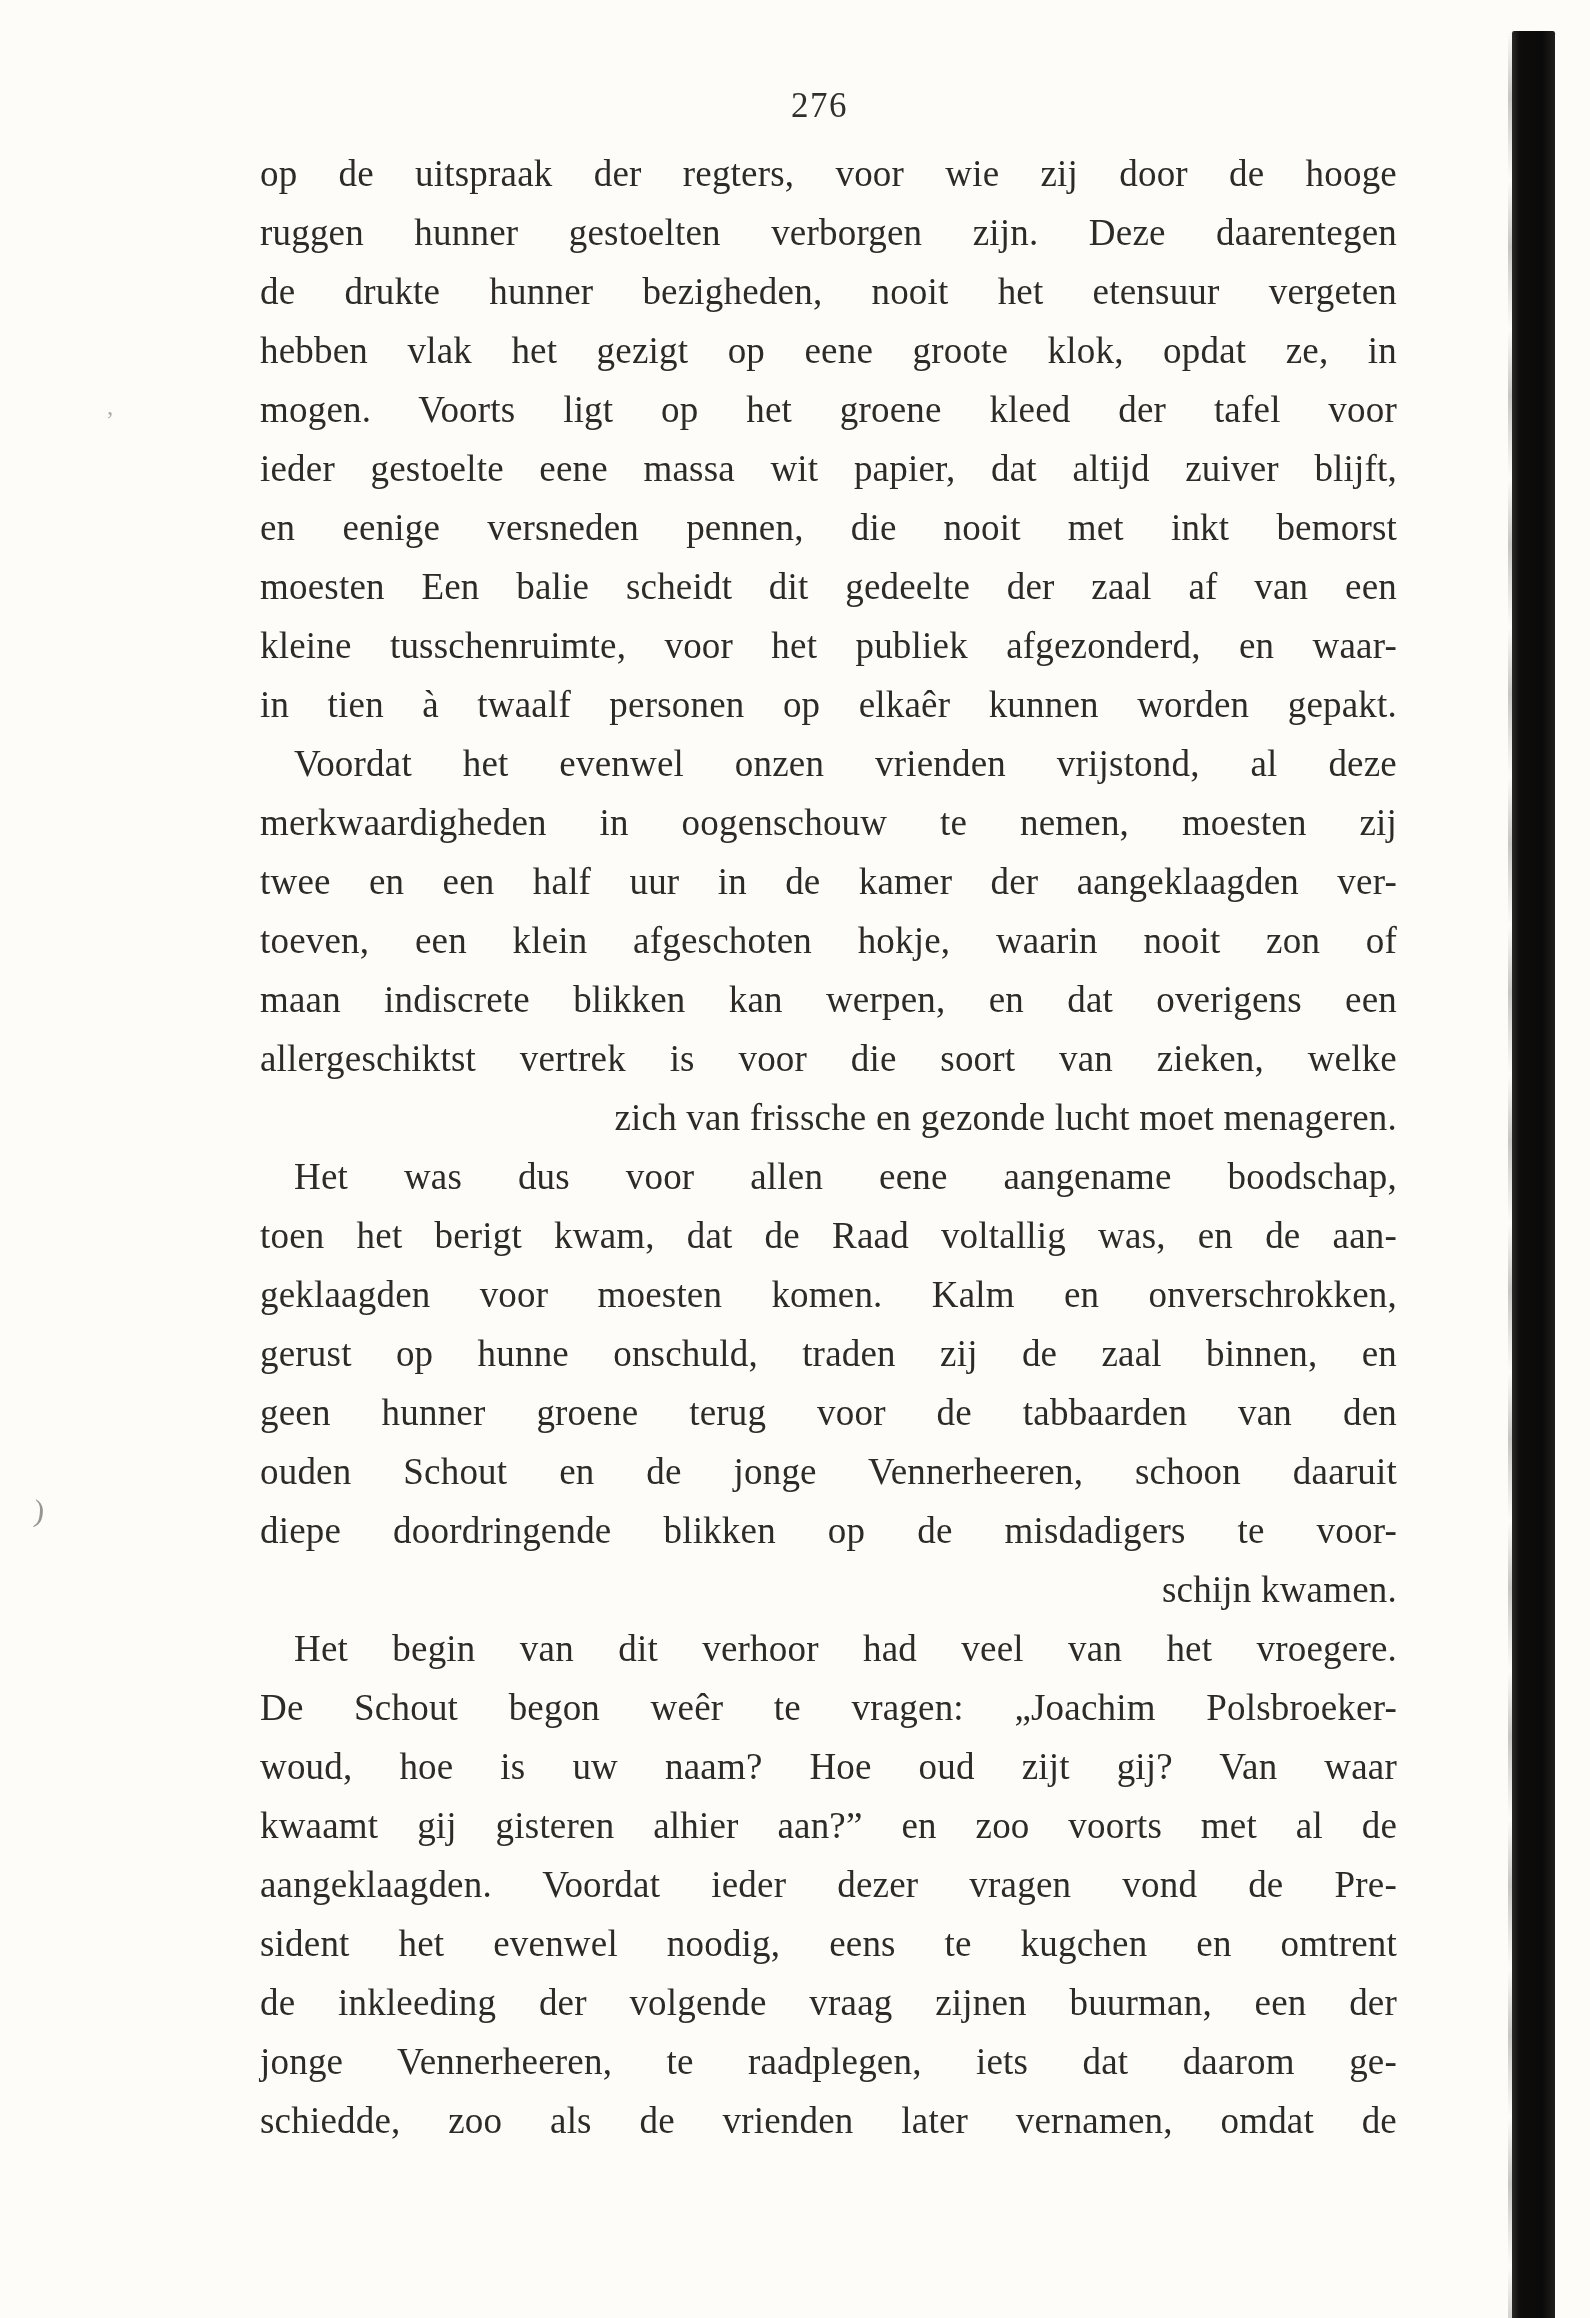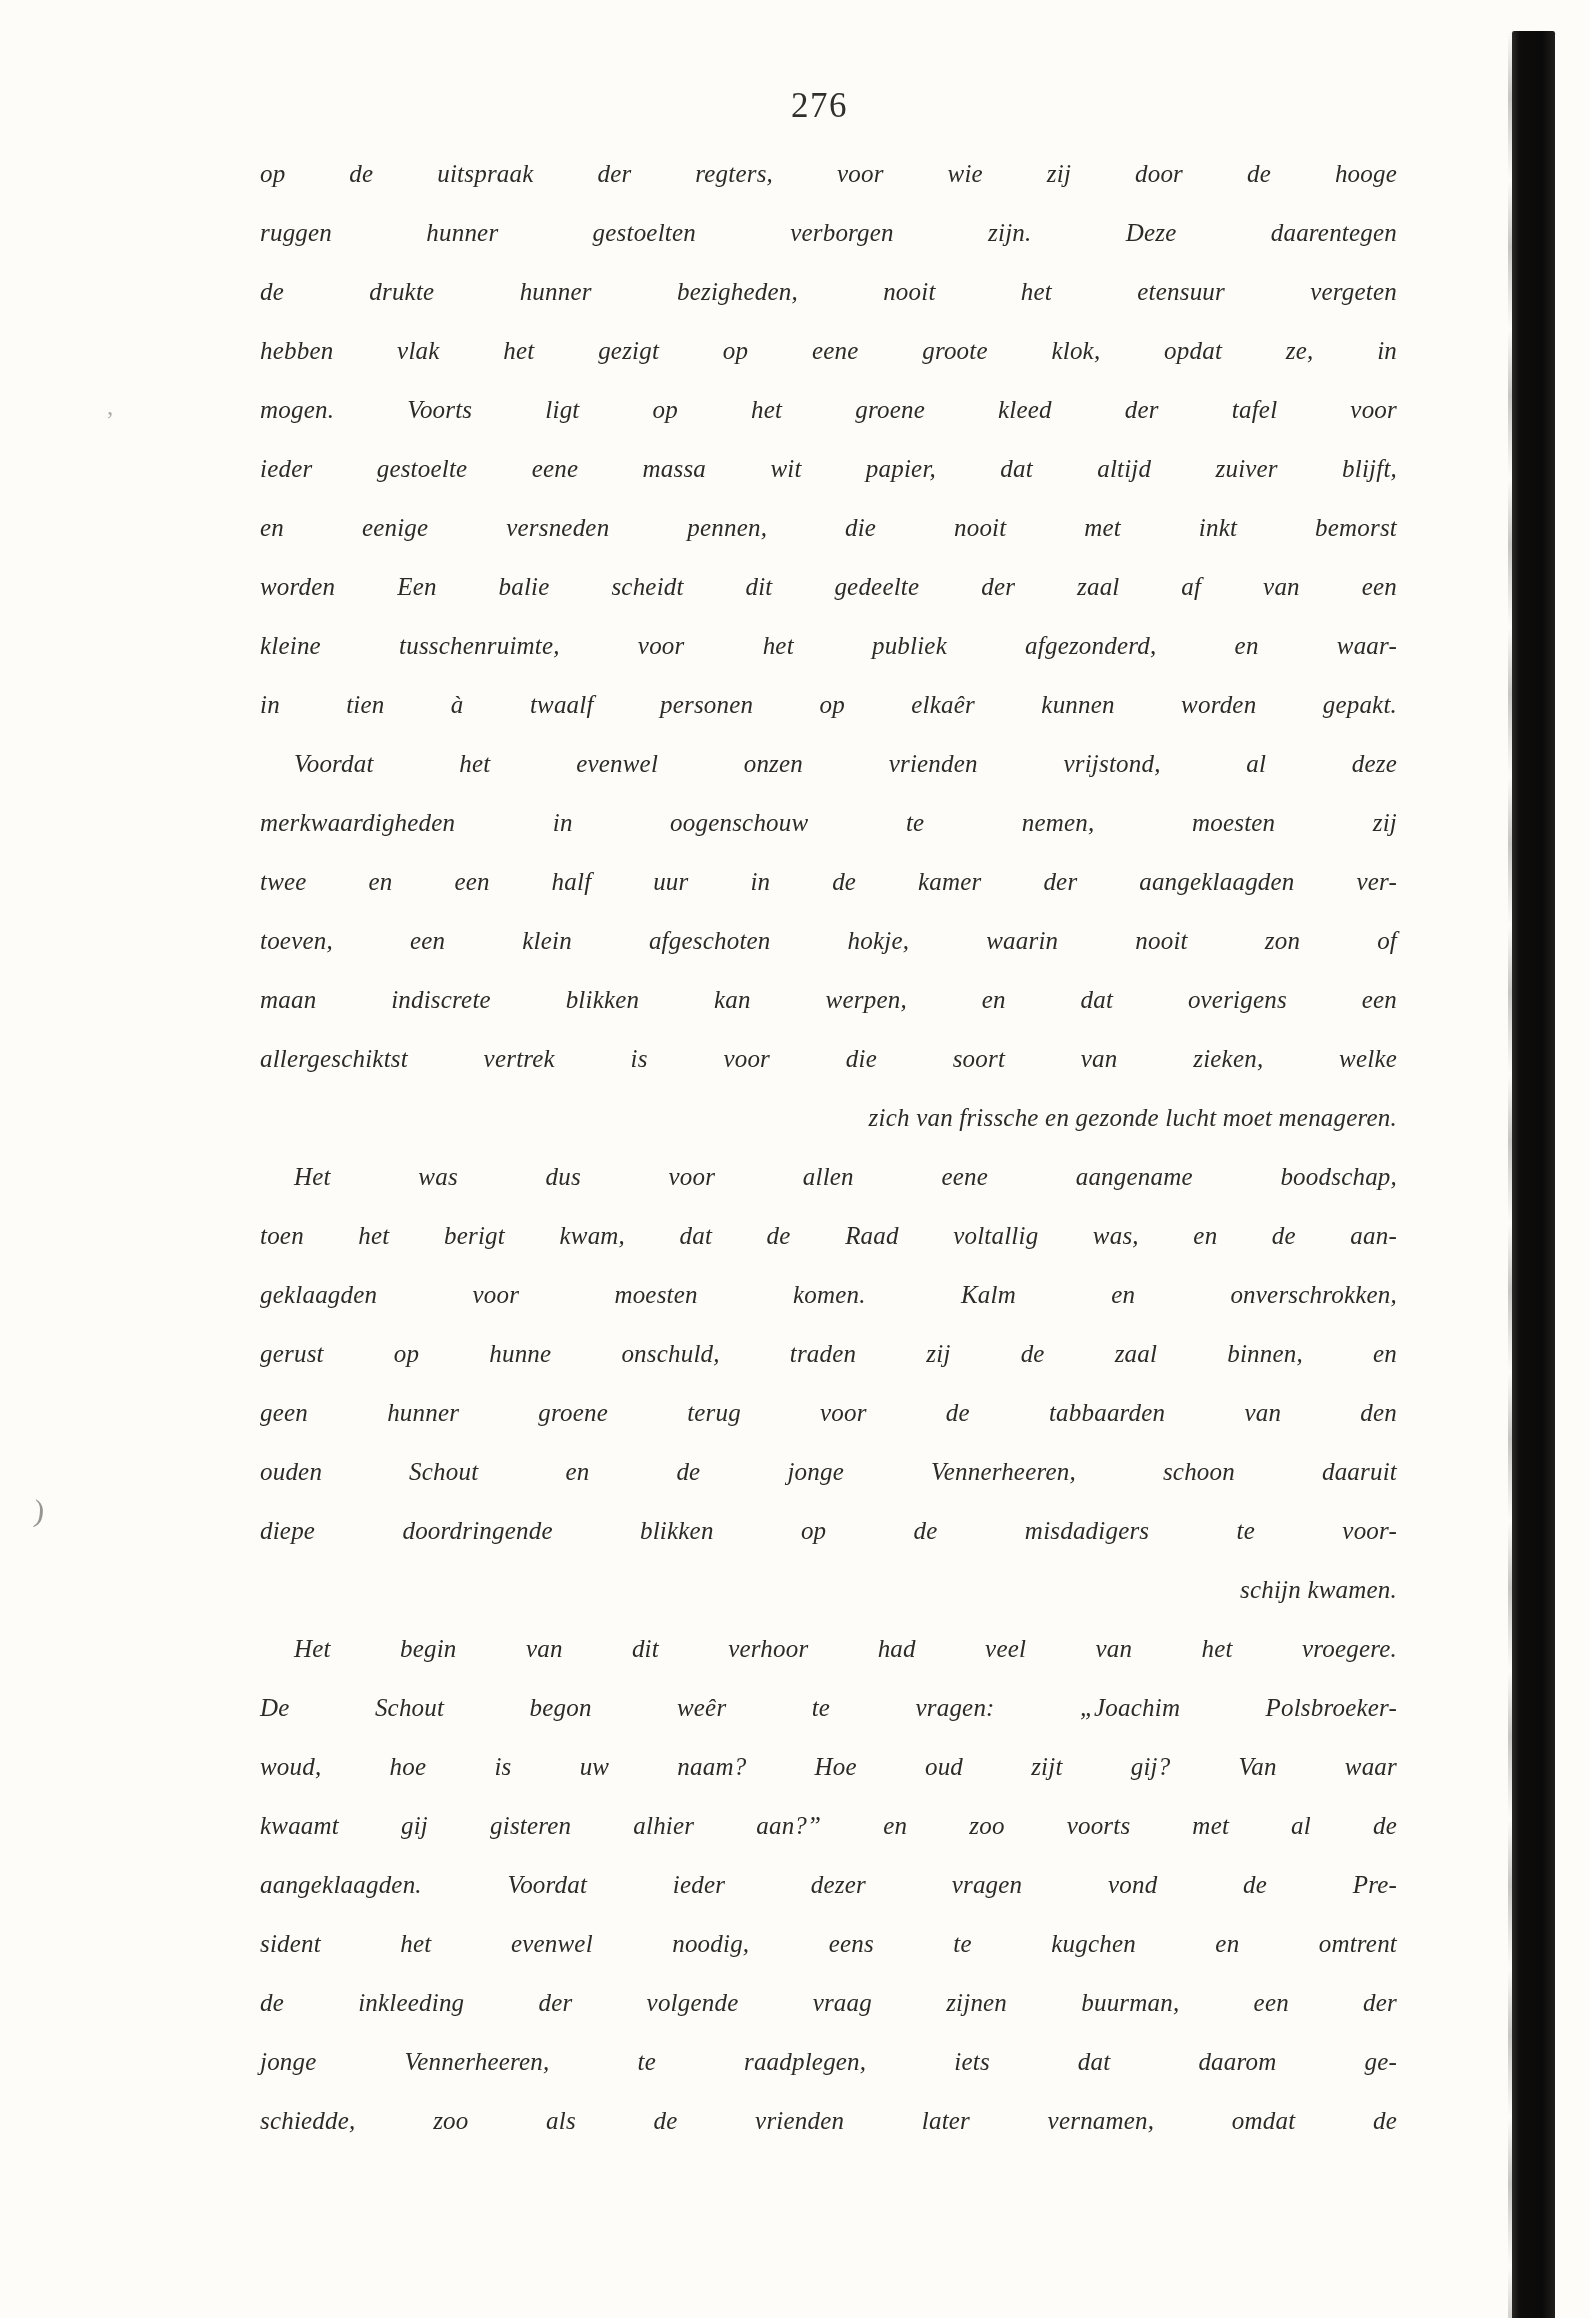--- a/index.html
+++ b/index.html
@@ -26,24 +26,23 @@
     font-size:35px;
     letter-spacing:1.5px;
     color:#332f2b;
     padding-left:28px;
   }
   .text-block{
     position:absolute;
     left:260px;
     top:144px;
     width:1137px;
-    font-size:25px;
+    font-size:37px;
     line-height:59px;
     letter-spacing:0.2px;
-    font-style:italic;
   }
   .paragraph{margin:0;}
   .paragraph.indent .line:first-child{text-indent:34px;}
   .line{
     white-space:normal;
     text-align:right;
   }
   .line.just{
     text-align:justify;
     text-align-last:justify;
@@ -87,21 +86,21 @@
 
   <div class="text-block">
       <div class="paragraph">
         <div class="line just">op de uitspraak der regters, voor wie zij door de hooge</div>
         <div class="line just">ruggen hunner gestoelten verborgen zijn. Deze daarentegen</div>
         <div class="line just">de drukte hunner bezigheden, nooit het etensuur vergeten</div>
         <div class="line just">hebben vlak het gezigt op eene groote klok, opdat ze, in</div>
         <div class="line just">mogen. Voorts ligt op het groene kleed der tafel voor</div>
         <div class="line just">ieder gestoelte eene massa wit papier, dat altijd zuiver blijft,</div>
         <div class="line just">en eenige versneden pennen, die nooit met inkt bemorst</div>
-        <div class="line just">worden Een balie scheidt dit gedeelte der zaal af van een</div>
+        <div class="line just">moesten Een balie scheidt dit gedeelte der zaal af van een</div>
         <div class="line just">kleine tusschenruimte, voor het publiek afgezonderd, en waar-</div>
         <div class="line just">in tien à twaalf personen op elkaêr kunnen worden gepakt.</div>
       </div>
       <div class="paragraph indent">
         <div class="line just">Voordat het evenwel onzen vrienden vrijstond, al deze</div>
         <div class="line just">merkwaardigheden in oogenschouw te nemen, moesten zij</div>
         <div class="line just">twee en een half uur in de kamer der aangeklaagden ver-</div>
         <div class="line just">toeven, een klein afgeschoten hokje, waarin nooit zon of</div>
         <div class="line just">maan indiscrete blikken kan werpen, en dat overigens een</div>
         <div class="line just">allergeschiktst vertrek is voor die soort van zieken, welke</div>

